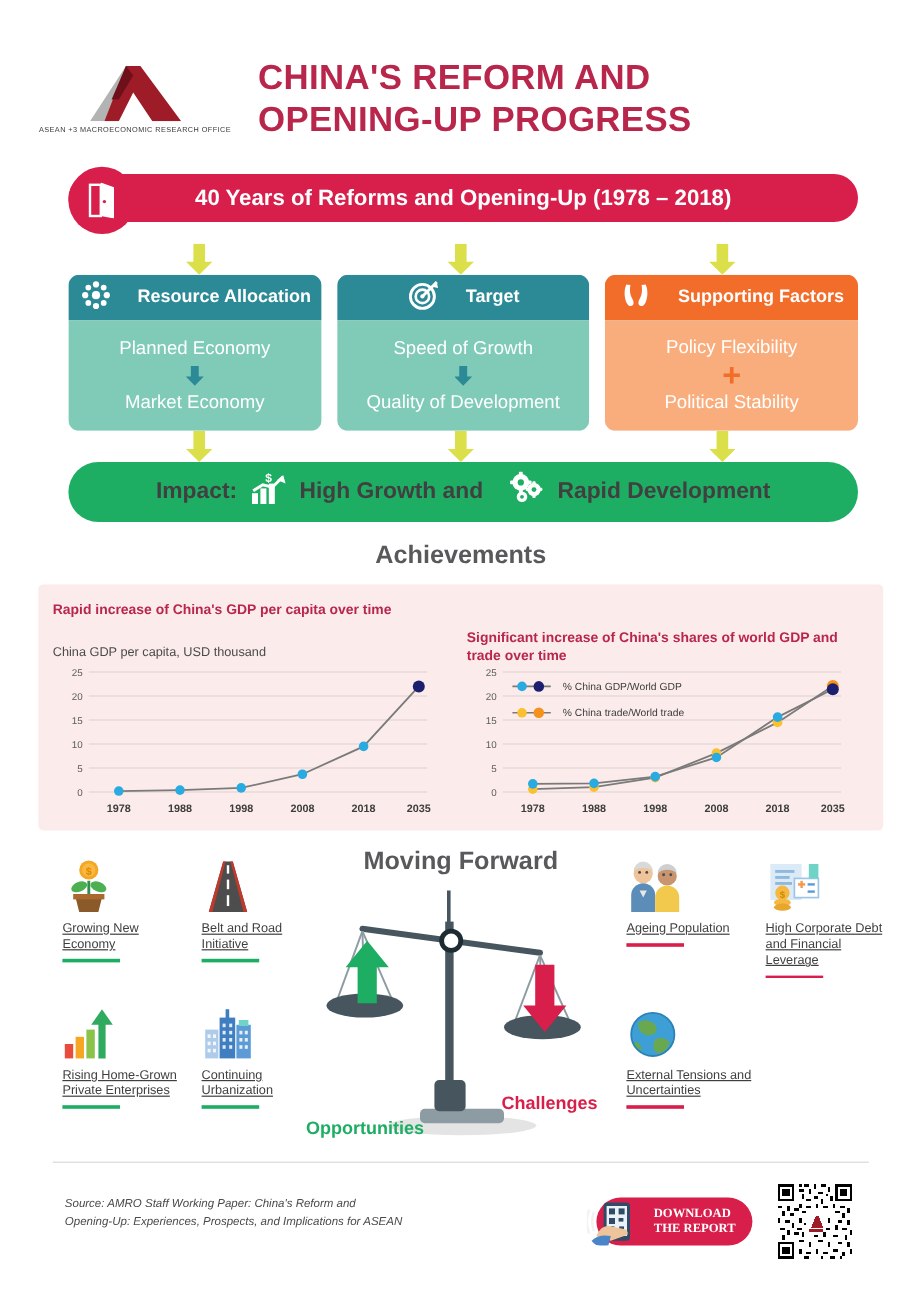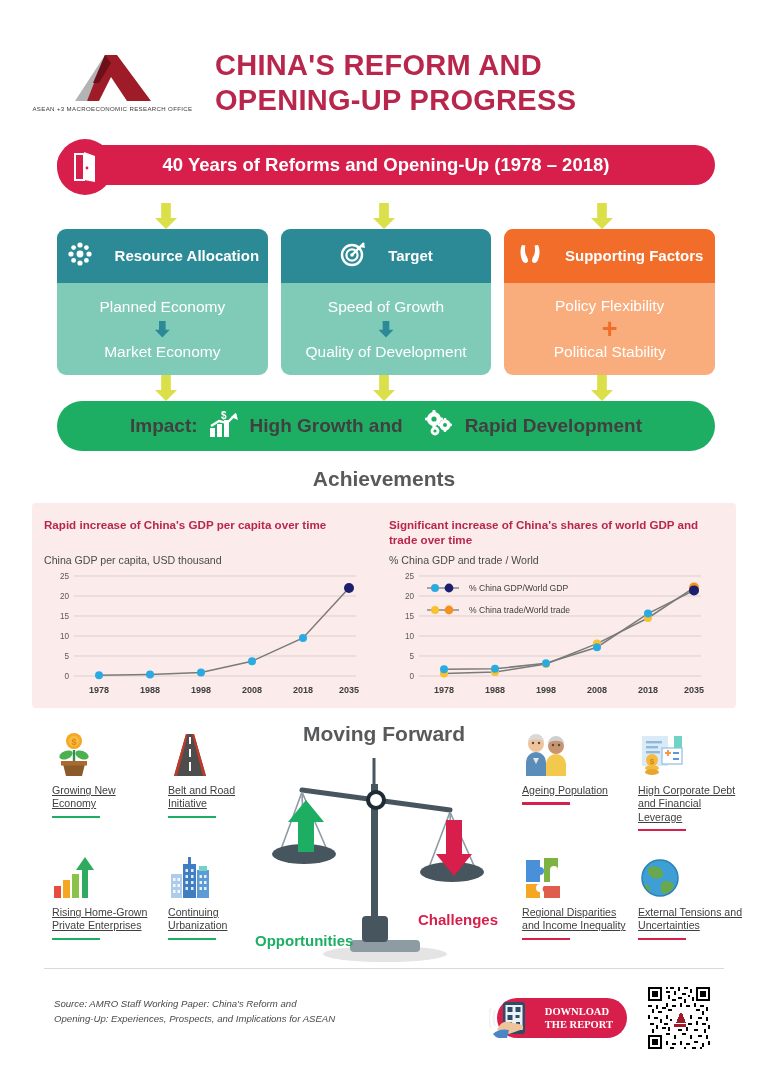--- a/index.html
+++ b/index.html
@@ -39,21 +39,21 @@
     width: 22px; height: 26px; background: #dbe04a;
     clip-path: polygon(28% 0, 72% 0, 72% 58%, 100% 58%, 50% 100%, 0 58%, 28% 58%);
   }
   .arrow-row { display: flex; padding: 0 57px; height: 26px; }
   .arrow-cell { flex: 1; display: flex; justify-content: center; }
 
   
   .cols { display: flex; gap: 13px; padding: 0 53px 0 57px; }
   .col { flex: 1; border-radius: 9px; overflow: hidden; }
   .col-head {
-    height: 54px; display: flex; align-items: center; justify-content: center; gap: 21px;
+    height: 38px; display: flex; align-items: center; justify-content: center; gap: 21px;
     color: #fff; font-size: 15px; font-weight: bold; line-height: 1.1; padding: 0 6px;
   }
   .col-body {
     height: 92px; display: flex; flex-direction: column; align-items: center; justify-content: center;
     color: #fff; font-size: 15.5px; gap: 5px;
   }
   .teal .col-head { background: #2b8a96; }
   .teal .col-body { background: #7fcbb8; }
   .orange .col-head { background: #f26c2a; }
   .orange .col-body { background: #f9ad7c; }
@@ -302,21 +302,20 @@
           <text x="208" y="123">2008</text>
             <text x="259" y="123">2018</text>
             <text x="305" y="123">2035</text>
         </g>
       </svg>
     </div>
   </div>
 
   <div class="chart-panel">
     <div class="chart-title">Significant increase of China's shares of world GDP and trade over time</div>
-    <div class="chart-sub">% China GDP and trade / World</div>
     <div class="plot">
       <svg width="318" height="128" viewBox="0 0 318 128">
         <g>
           <line x1="30" y1="6" x2="312" y2="6" stroke="#ddcfce" stroke-width="1"></line>
           <line x1="30" y1="26" x2="312" y2="26" stroke="#ddcfce" stroke-width="1"></line>
           <line x1="30" y1="46" x2="312" y2="46" stroke="#ddcfce" stroke-width="1"></line>
           <line x1="30" y1="66" x2="312" y2="66" stroke="#ddcfce" stroke-width="1"></line>
           <line x1="30" y1="86" x2="312" y2="86" stroke="#ddcfce" stroke-width="1"></line>
           <line x1="30" y1="106" x2="312" y2="106" stroke="#ddcfce" stroke-width="1"></line>
         </g>
@@ -504,32 +503,20 @@
           <circle cx="14" cy="28" r="6" fill="#f5b942"></circle>
           <text x="14" y="32" font-size="8" font-weight="bold" fill="#d08a00" text-anchor="middle" font-family="Liberation Sans, sans-serif">$</text>
           <ellipse cx="14" cy="36" rx="7" ry="3" fill="#f5b942"></ellipse>
           <ellipse cx="14" cy="40" rx="7" ry="3" fill="#e8a62f"></ellipse>
         </svg>
       </div>
       <div class="mf-lbl">High Corporate Debt and Financial Leverage</div>
       <div class="mf-rule rule-red"></div>
     </div>
 
-    <div class="mf-item">
-      <div class="mf-ico">
-        <svg width="44" height="46" viewBox="0 0 44 46">
-          <path d="M4 6 h14 v7 a4 4 0 0 1 0 8 v7 H4 Z" fill="#4a90d9"></path>
-          <path d="M22 4 h14 v12 a4 4 0 0 0 -8 0 v12 H22 Z" fill="#7cb342"></path>
-          <path d="M4 30 h14 a4 4 0 0 0 0 8 v6 H4 Z" fill="#f5a623"></path>
-          <path d="M22 32 h16 v12 H22 v-6 a4 4 0 0 1 0 -6 Z" fill="#e05d4e"></path>
-        </svg>
-      </div>
-      <div class="mf-lbl">Regional Disparities and Income Inequality</div>
-      <div class="mf-rule rule-red"></div>
-    </div>
 
     <div class="mf-item">
       <div class="mf-ico">
         <svg width="44" height="46" viewBox="0 0 44 46">
           <circle cx="22" cy="24" r="18" fill="#3d9fd6"></circle>
           <path d="M10 14 q7 -4 13 1 q4 4 1 8 q-4 3 -9 1 q-6 -3 -5 -10 Z" fill="#6aa84f"></path>
           <path d="M24 28 q8 -3 12 3 q-2 8 -10 9 q-6 -4 -2 -12 Z" fill="#6aa84f"></path>
           <path d="M8 30 q4 2 5 7 q-5 -1 -7 -5 Z" fill="#6aa84f"></path>
           <circle cx="22" cy="24" r="18" fill="none" stroke="#2b82b5" stroke-width="1.5"></circle>
         </svg>

